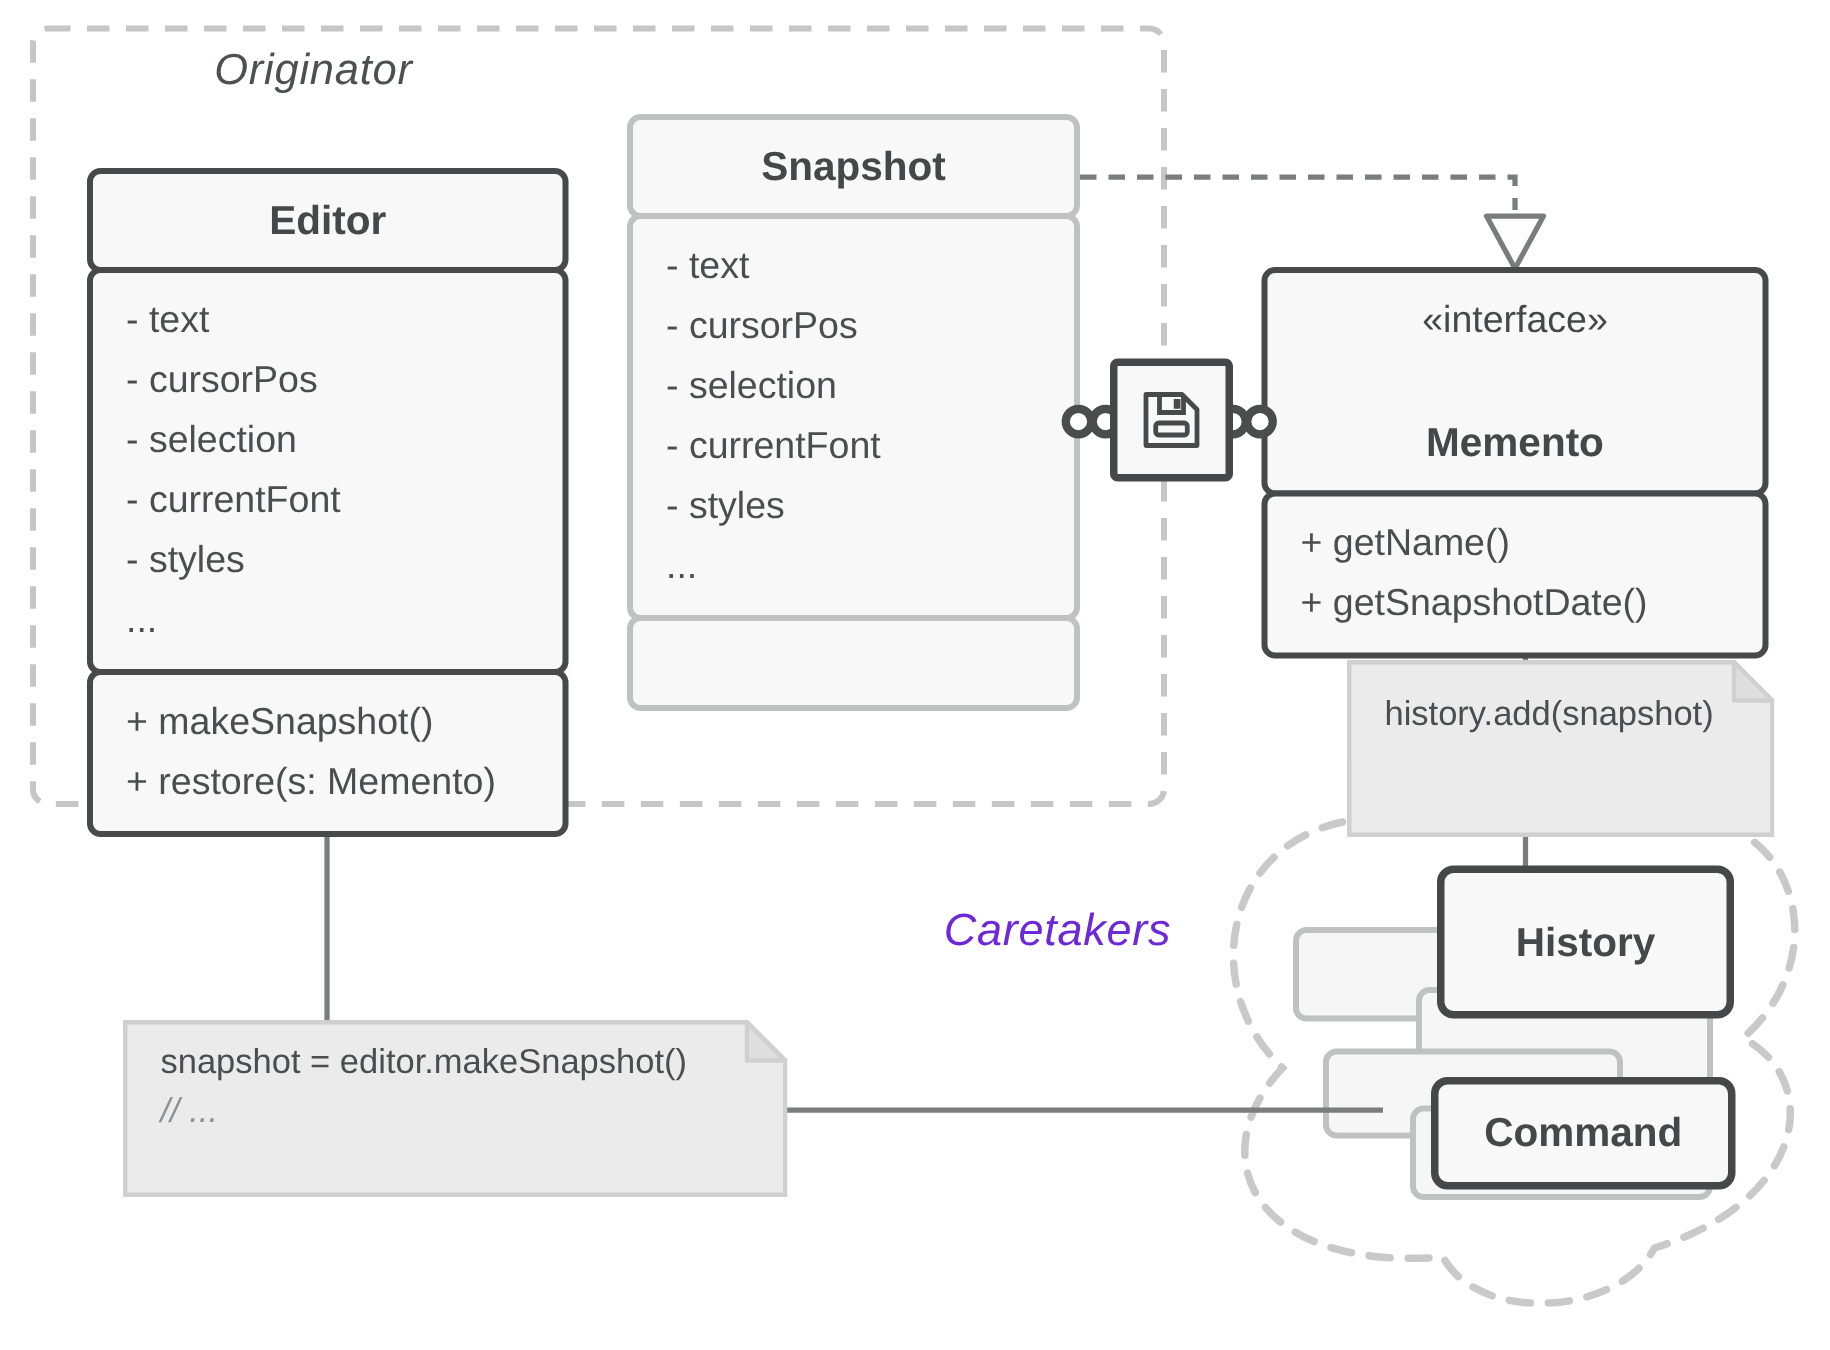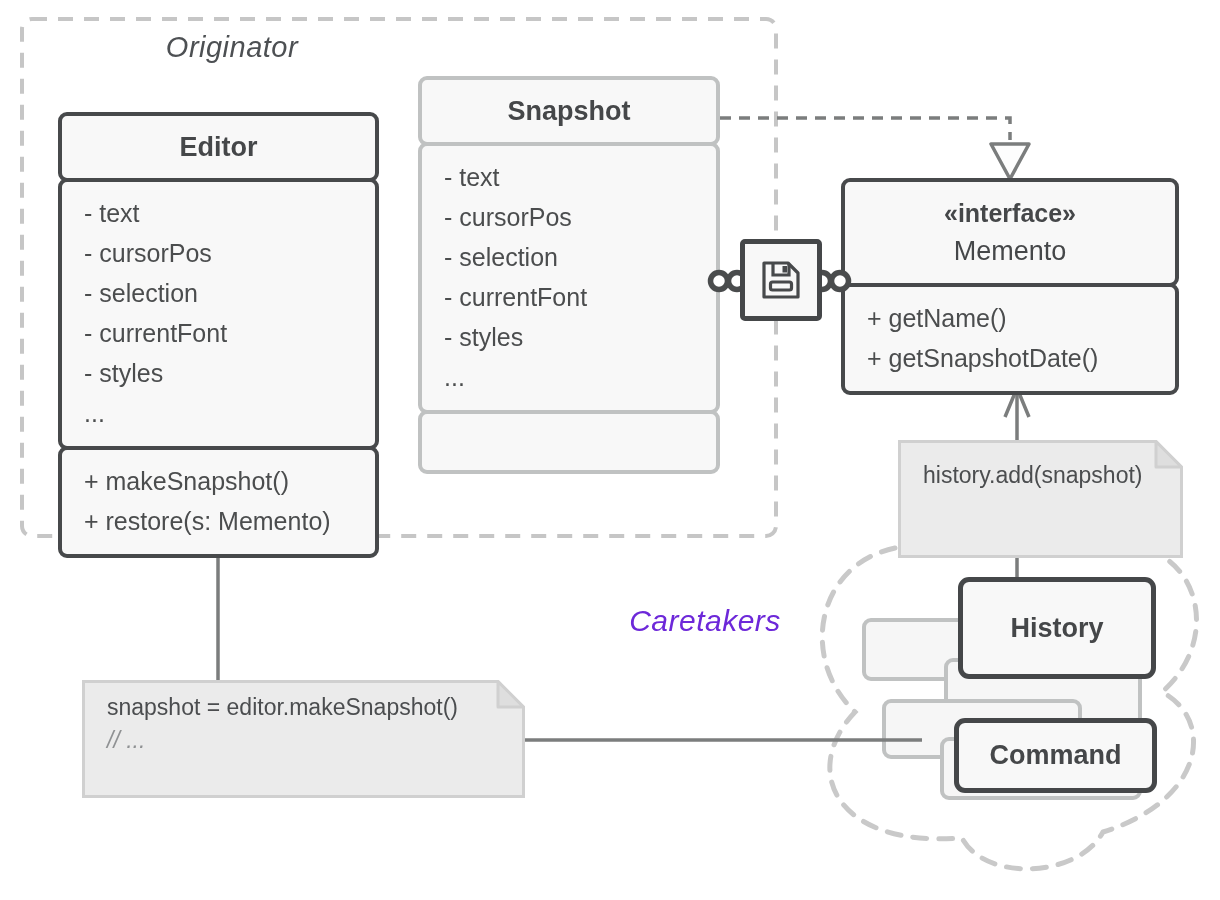--- a/index.html
+++ b/index.html
@@ -9,38 +9,38 @@
   }
   .layer{position:absolute;left:0;top:0;width:1220px;height:900px;}
   #bg-svg{z-index:0;}
   #line-svg{z-index:2;}
   #top-svg{z-index:5;}
 
   .region-label{
     position:absolute;z-index:1;font-style:italic;text-align:center;
     color:#4d5053;letter-spacing:.5px;
   }
-  .region-label.originator{left:72px;top:31px;width:320px;font-size:29px;}
+  .region-label.originator{left:49px;top:31px;width:320px;font-size:29px;}
   .region-label.caretakers{left:595px;top:604px;width:220px;font-size:30px;color:#6d28d9;}
 
   .uml-class{position:absolute;z-index:3;}
   .compartment{
     border:4px solid #47494b;border-radius:9px;background:#f8f8f8;
     position:relative;box-sizing:border-box;
   }
   .compartment + .compartment{margin-top:-4px;}
   .compartment.title{
     font-weight:bold;font-size:27px;text-align:center;
     padding:16px 4px 15px 4px;color:#454749;
   }
   .uml-class.light .compartment{border-color:#c0c2c2;}
   .member{font-size:25px;line-height:40px;color:#4b4d4e;white-space:nowrap;}
   .body-pad{padding:11px 22px 13px 22px;}
-  .stereotype{font-weight:bold;font-size:25px;line-height:36px;}
-  .iface-name{font-size:27px;line-height:40px;font-weight:normal;}
+  .stereotype{font-weight:normal;font-size:25px;line-height:36px;}
+  .iface-name{font-size:27px;line-height:40px;font-weight:bold;margin-top:44px;}
 
   .small-class{
     position:absolute;z-index:3;box-sizing:border-box;
     border:5px solid #454749;border-radius:11px;background:#f8f8f8;
     font-weight:bold;font-size:27px;color:#454749;
     display:flex;align-items:center;justify-content:center;text-align:center;margin-left:34px;
   }
   .ghost{
     position:absolute;z-index:1;box-sizing:border-box;
     border:4px solid #c0c2c2;border-radius:9px;background:#f6f6f6;

